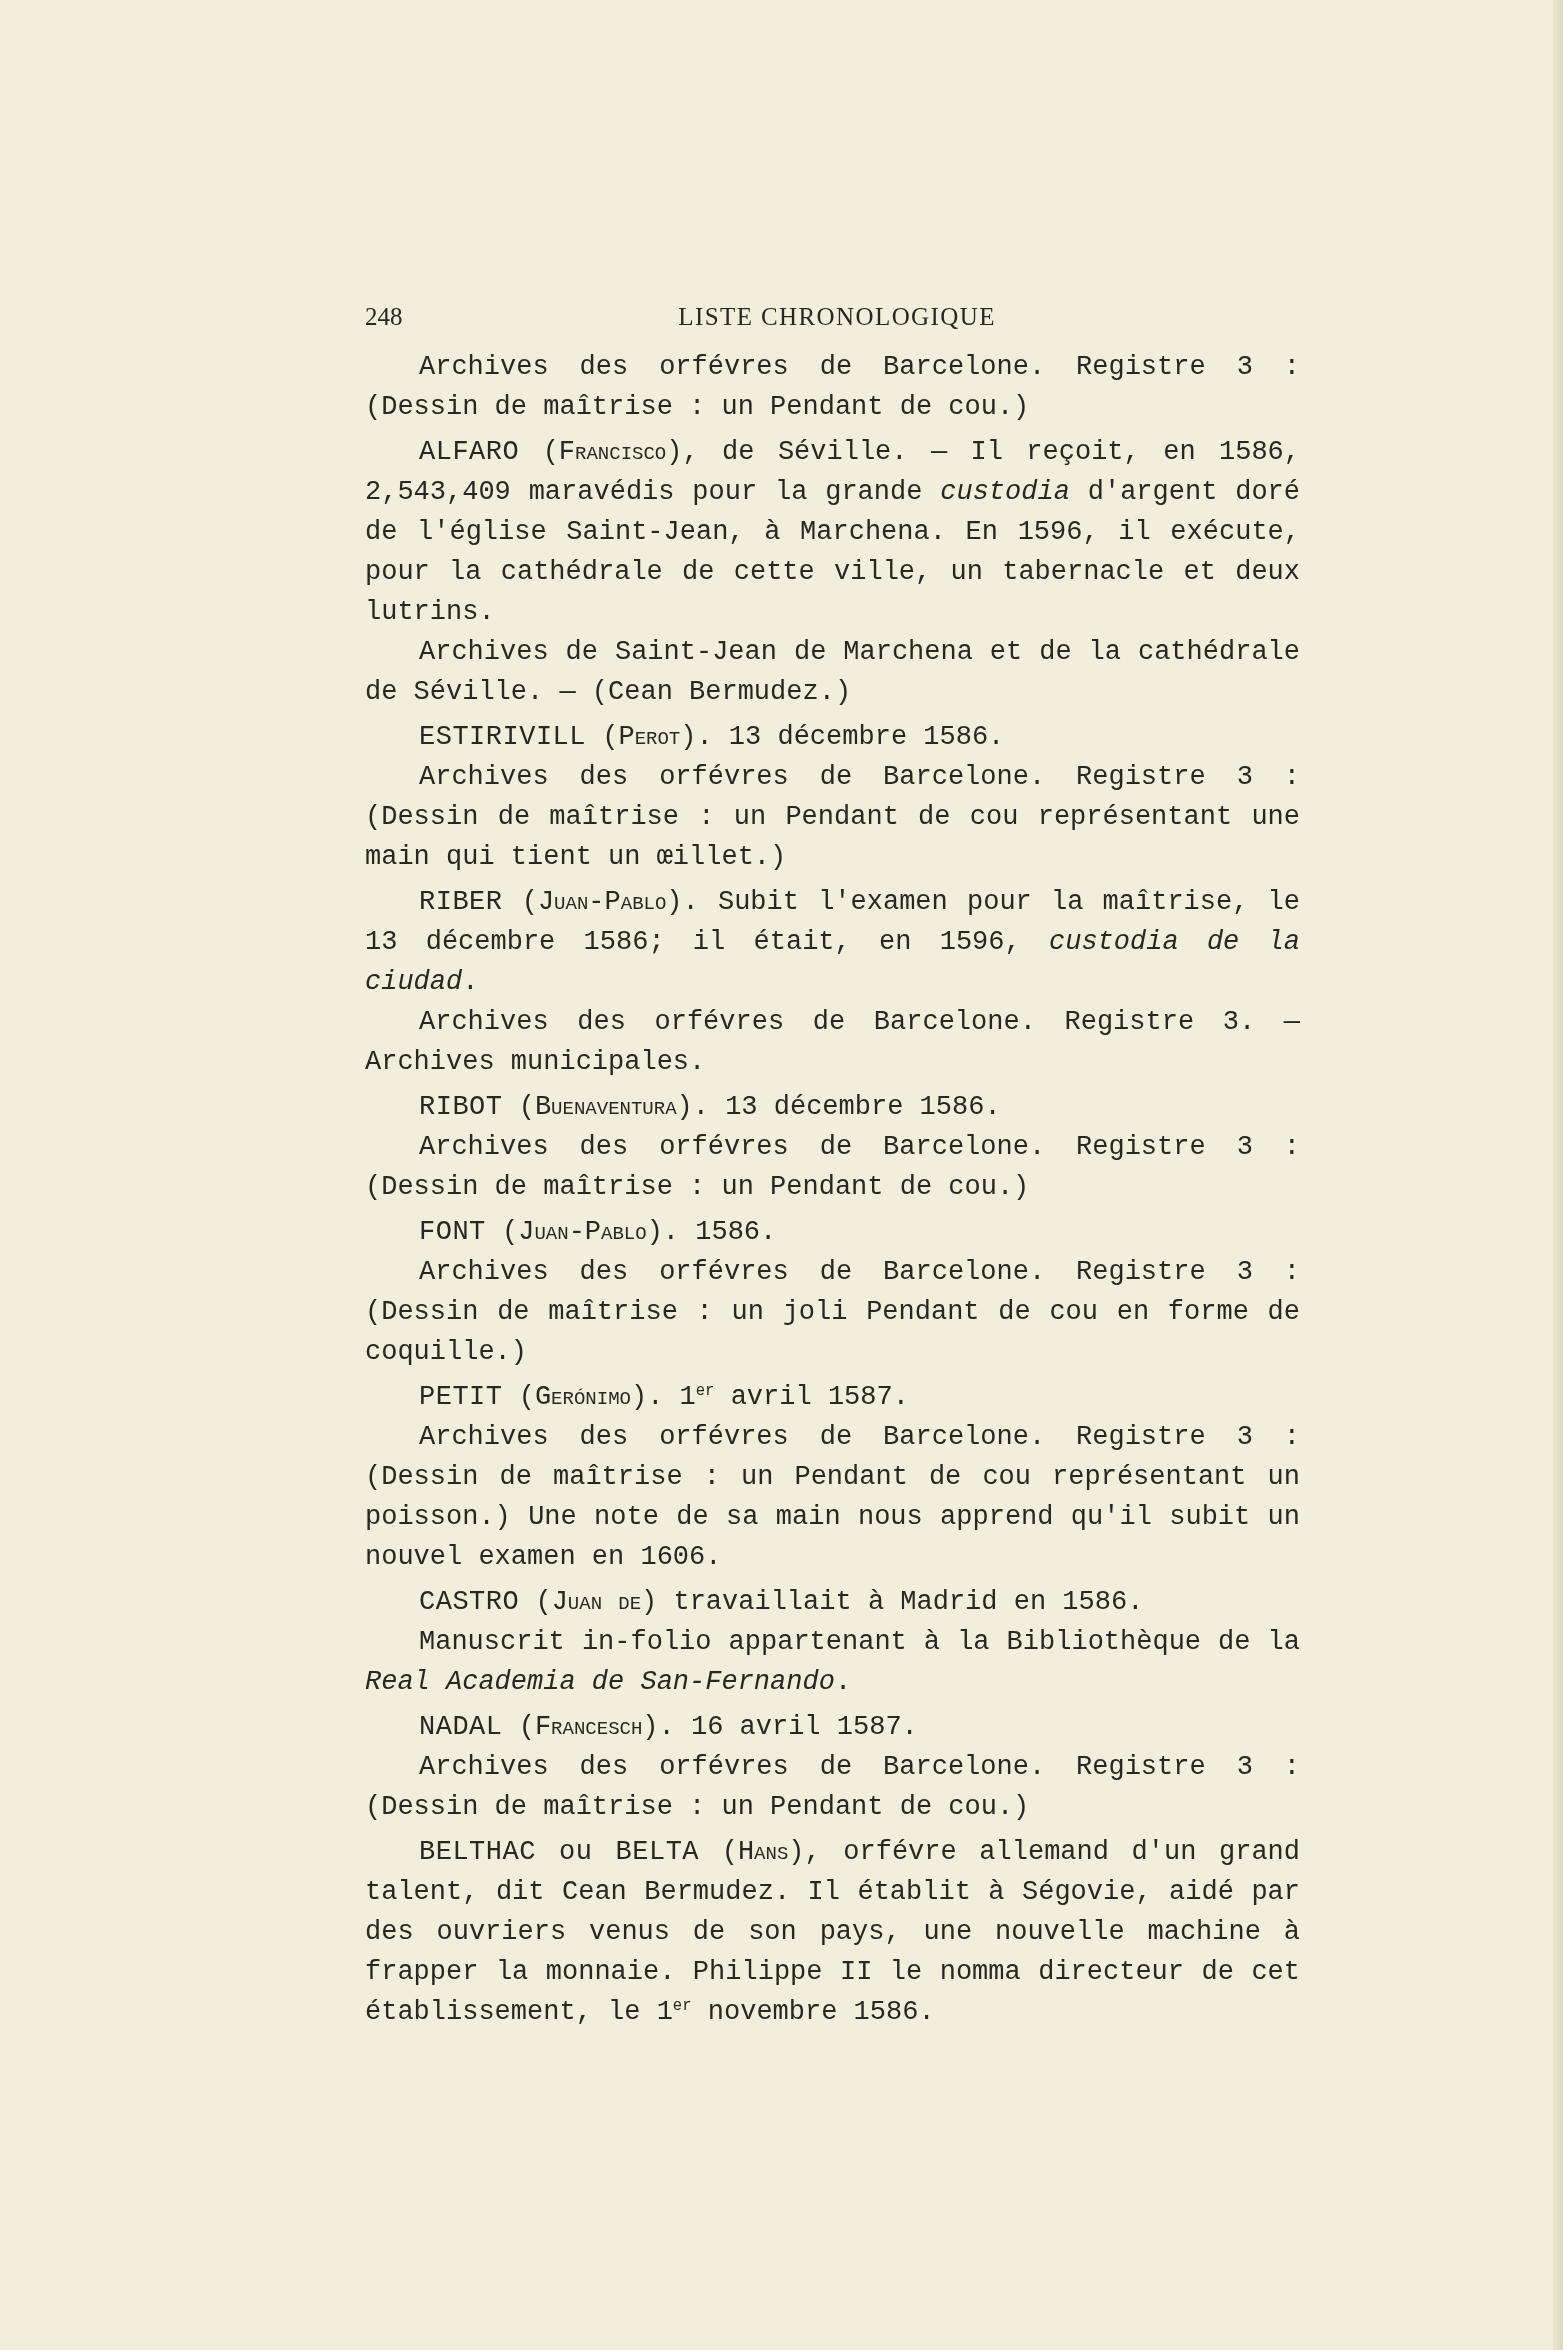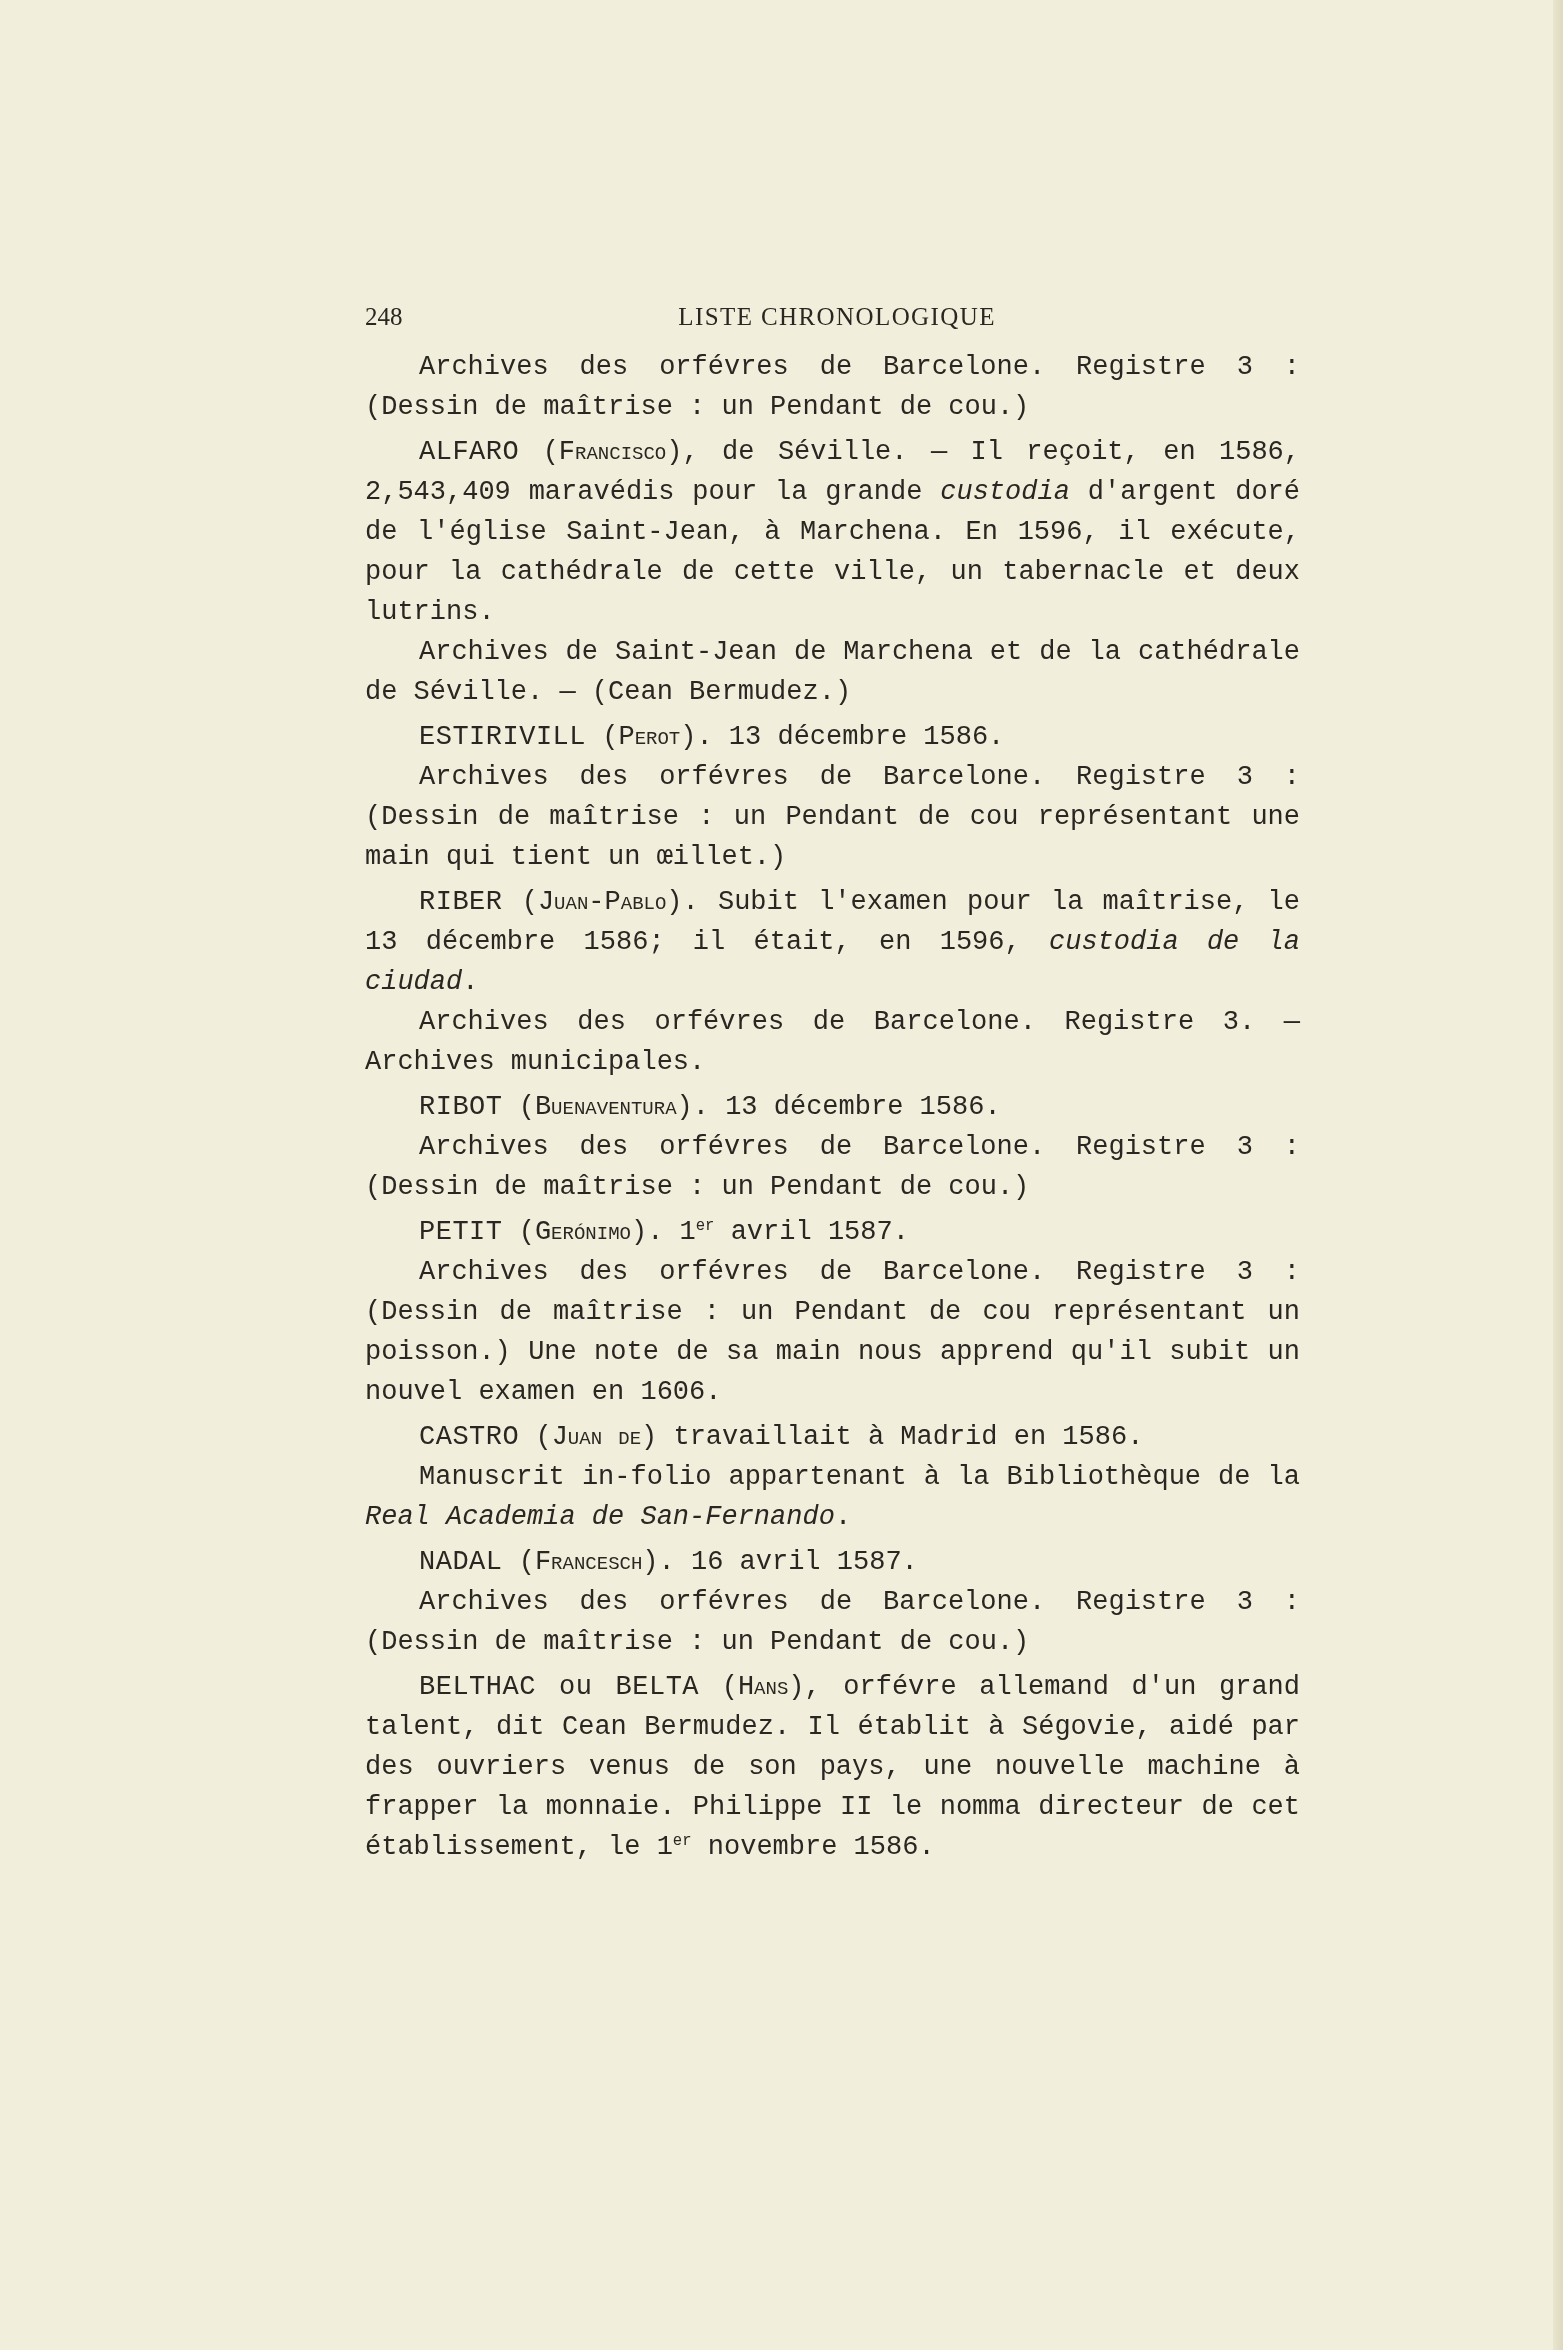--- a/index.html
+++ b/index.html
@@ -64,20 +64,24 @@
     <div class="entry">
       <p><span class="name">RIBER</span> (<span class="sc">Juan-Pablo</span>)<span>. Subit l'examen pour la maîtrise, le 13 décembre 1586; il était, en 1596, </span><i>custodia de la ciudad</i><span>.</span></p>
       <p>Archives des orfévres de Barcelone. Registre 3. — Archives municipales.</p>
     </div>
 
     <div class="entry">
       <p><span class="name">RIBOT</span> (<span class="sc">Buenaventura</span>)<span>. 13 décembre 1586.</span></p>
       <p>Archives des orfévres de Barcelone. Registre 3 : (Dessin de maîtrise : un Pendant de cou.)</p>
     </div>
 
+    <div class="entry">
+      <p><span class="name">FONT</span> (<span class="sc">Juan-Pablo</span>)<span>. 1586.</span></p>
+      <p>Archives des orfévres de Barcelone. Registre 3 : (Dessin de maîtrise : un joli Pendant de cou en forme de coquille.)</p>
+    </div>
 
     <div class="entry">
       <p><span class="name">PETIT</span> (<span class="sc">Gerónimo</span>)<span>. 1</span><sup>er</sup><span> avril 1587.</span></p>
       <p>Archives des orfévres de Barcelone. Registre 3 : (Dessin de maîtrise : un Pendant de cou représentant un poisson.) Une note de sa main nous apprend qu'il subit un nouvel examen en 1606.</p>
     </div>
 
     <div class="entry">
       <p><span class="name">CASTRO</span> (<span class="sc">Juan de</span>)<span> travaillait à Madrid en 1586.</span></p>
       <p><span>Manuscrit in-folio appartenant à la Bibliothèque de la </span><i>Real Academia de San-Fernando</i><span>.</span></p>
     </div>

